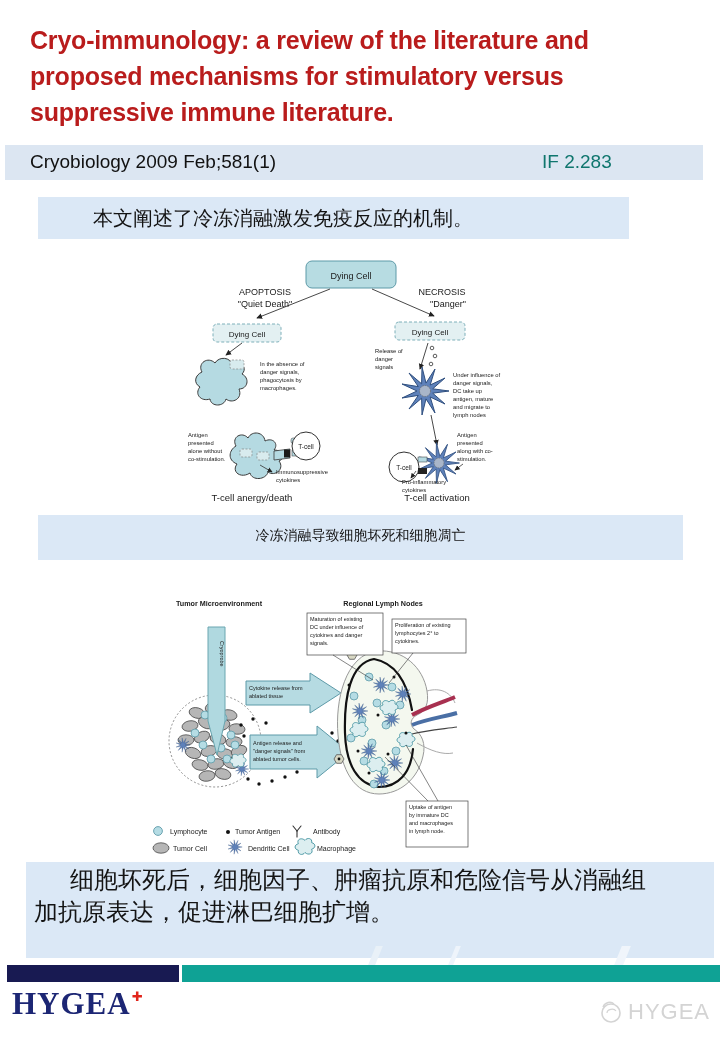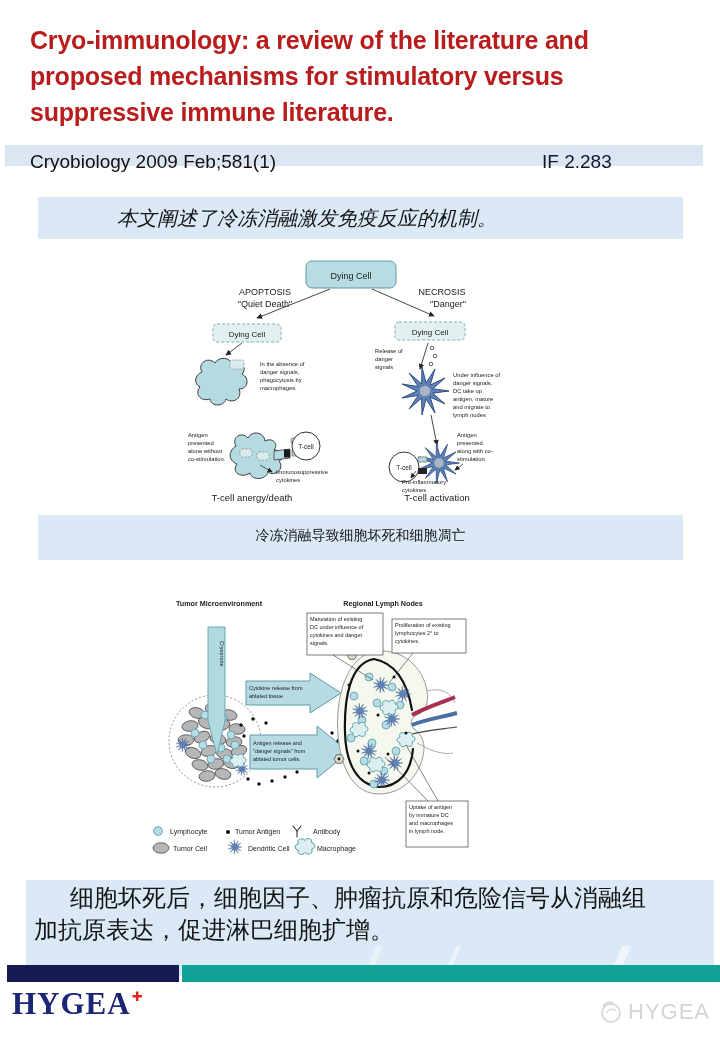--- a/index.html
+++ b/index.html
@@ -1,24 +1,24 @@
 <!DOCTYPE html>
 <html><head>
 <meta charset="utf-8">
 <style>
   html,body{margin:0;padding:0;}
   body{width:720px;height:1040px;position:relative;background:#fff;font-family:"Liberation Sans",sans-serif;overflow:hidden;}
   .title{position:absolute;left:30px;top:22px;width:670px;font-size:25px;font-weight:bold;line-height:36px;color:#b91c1c;letter-spacing:-0.2px;}
-  .jbar{position:absolute;left:5px;top:145px;width:698px;height:21px;background:#dce6f2;}
+  .jbar{position:absolute;left:5px;top:145px;width:698px;height:35px;background:#dce6f2;}
   .jbar .cit{position:absolute;left:25px;top:0;line-height:33px;font-size:19px;color:#111;}
-  .jbar .if{position:absolute;left:537px;top:0;line-height:33px;font-size:19px;color:#0f172a;}
+  .jbar .if{position:absolute;left:537px;top:0;line-height:33px;font-size:19px;color:#0f766e;}
   .cnbox{position:absolute;background:#dbe8f6;font-family:"DejaVu Serif","Liberation Serif",serif;color:#141414;box-sizing:border-box;}
-  #box1{left:38px;top:197px;width:645px;height:42px;line-height:42px;padding-left:79px;font-size:20px;font-style:italic;}
+  #box1{left:38px;top:197px;width:591px;height:42px;line-height:42px;padding-left:55px;font-size:20px;}
   #box2{left:38px;top:515px;width:645px;height:45px;line-height:41px;text-align:center;font-size:14px;}
-  #box3{left:26px;top:880px;width:688px;height:96px;font-size:24px;line-height:31.5px;padding:3px 12px 0 8px;}
+  #box3{left:26px;top:862px;width:688px;height:96px;font-size:24px;line-height:31.5px;padding:3px 12px 0 8px;}
   #box3 .ind{text-indent:36px;}
   svg{position:absolute;}
   svg text{font-family:"Liberation Sans",sans-serif;fill:#1a1a1a;}
   .streak{position:absolute;top:946px;height:19px;background:#e9f1f8;transform:skewX(-22deg);}
   .s1{left:372px;width:7px;}
   .s2{left:452px;width:5px;background:#eef4fb;}
   .s3{left:618px;width:9px;background:#f0f5fb;}
   .bar-navy{position:absolute;left:7px;top:965px;width:172px;height:17px;background:#181a52;}
   .bar-teal{position:absolute;left:182px;top:965px;width:538px;height:17px;background:#0fa295;}
   .logo{position:absolute;left:12px;top:986px;font-family:"Liberation Serif",serif;font-weight:bold;font-size:31px;color:#1c2674;letter-spacing:1px;}

